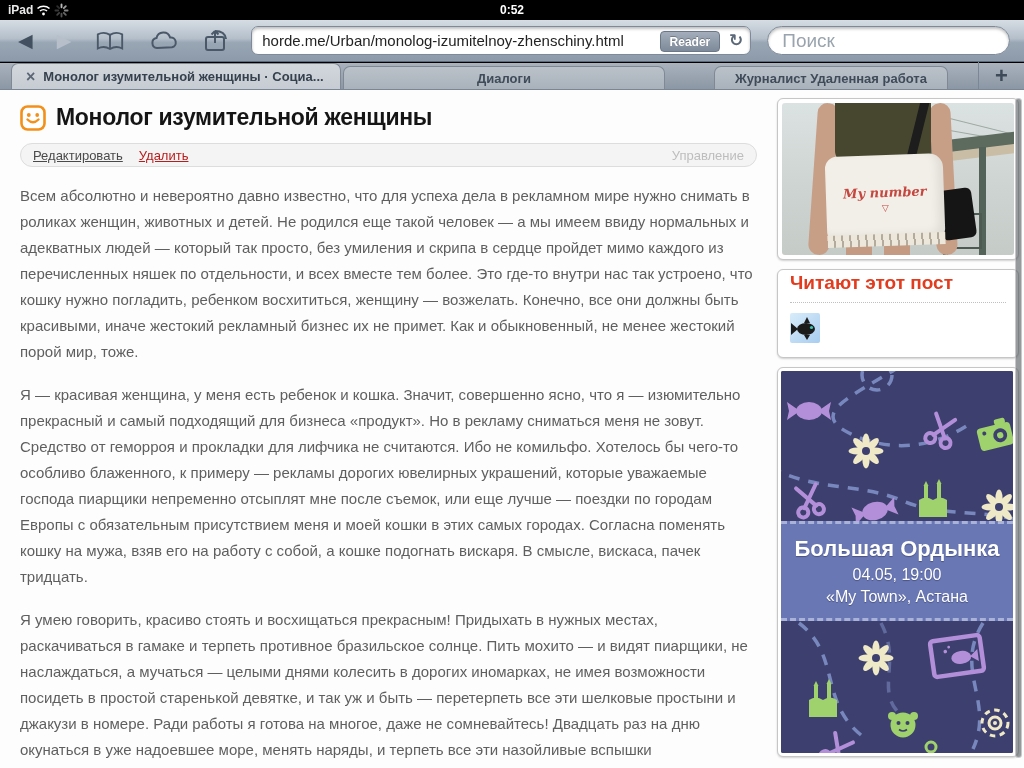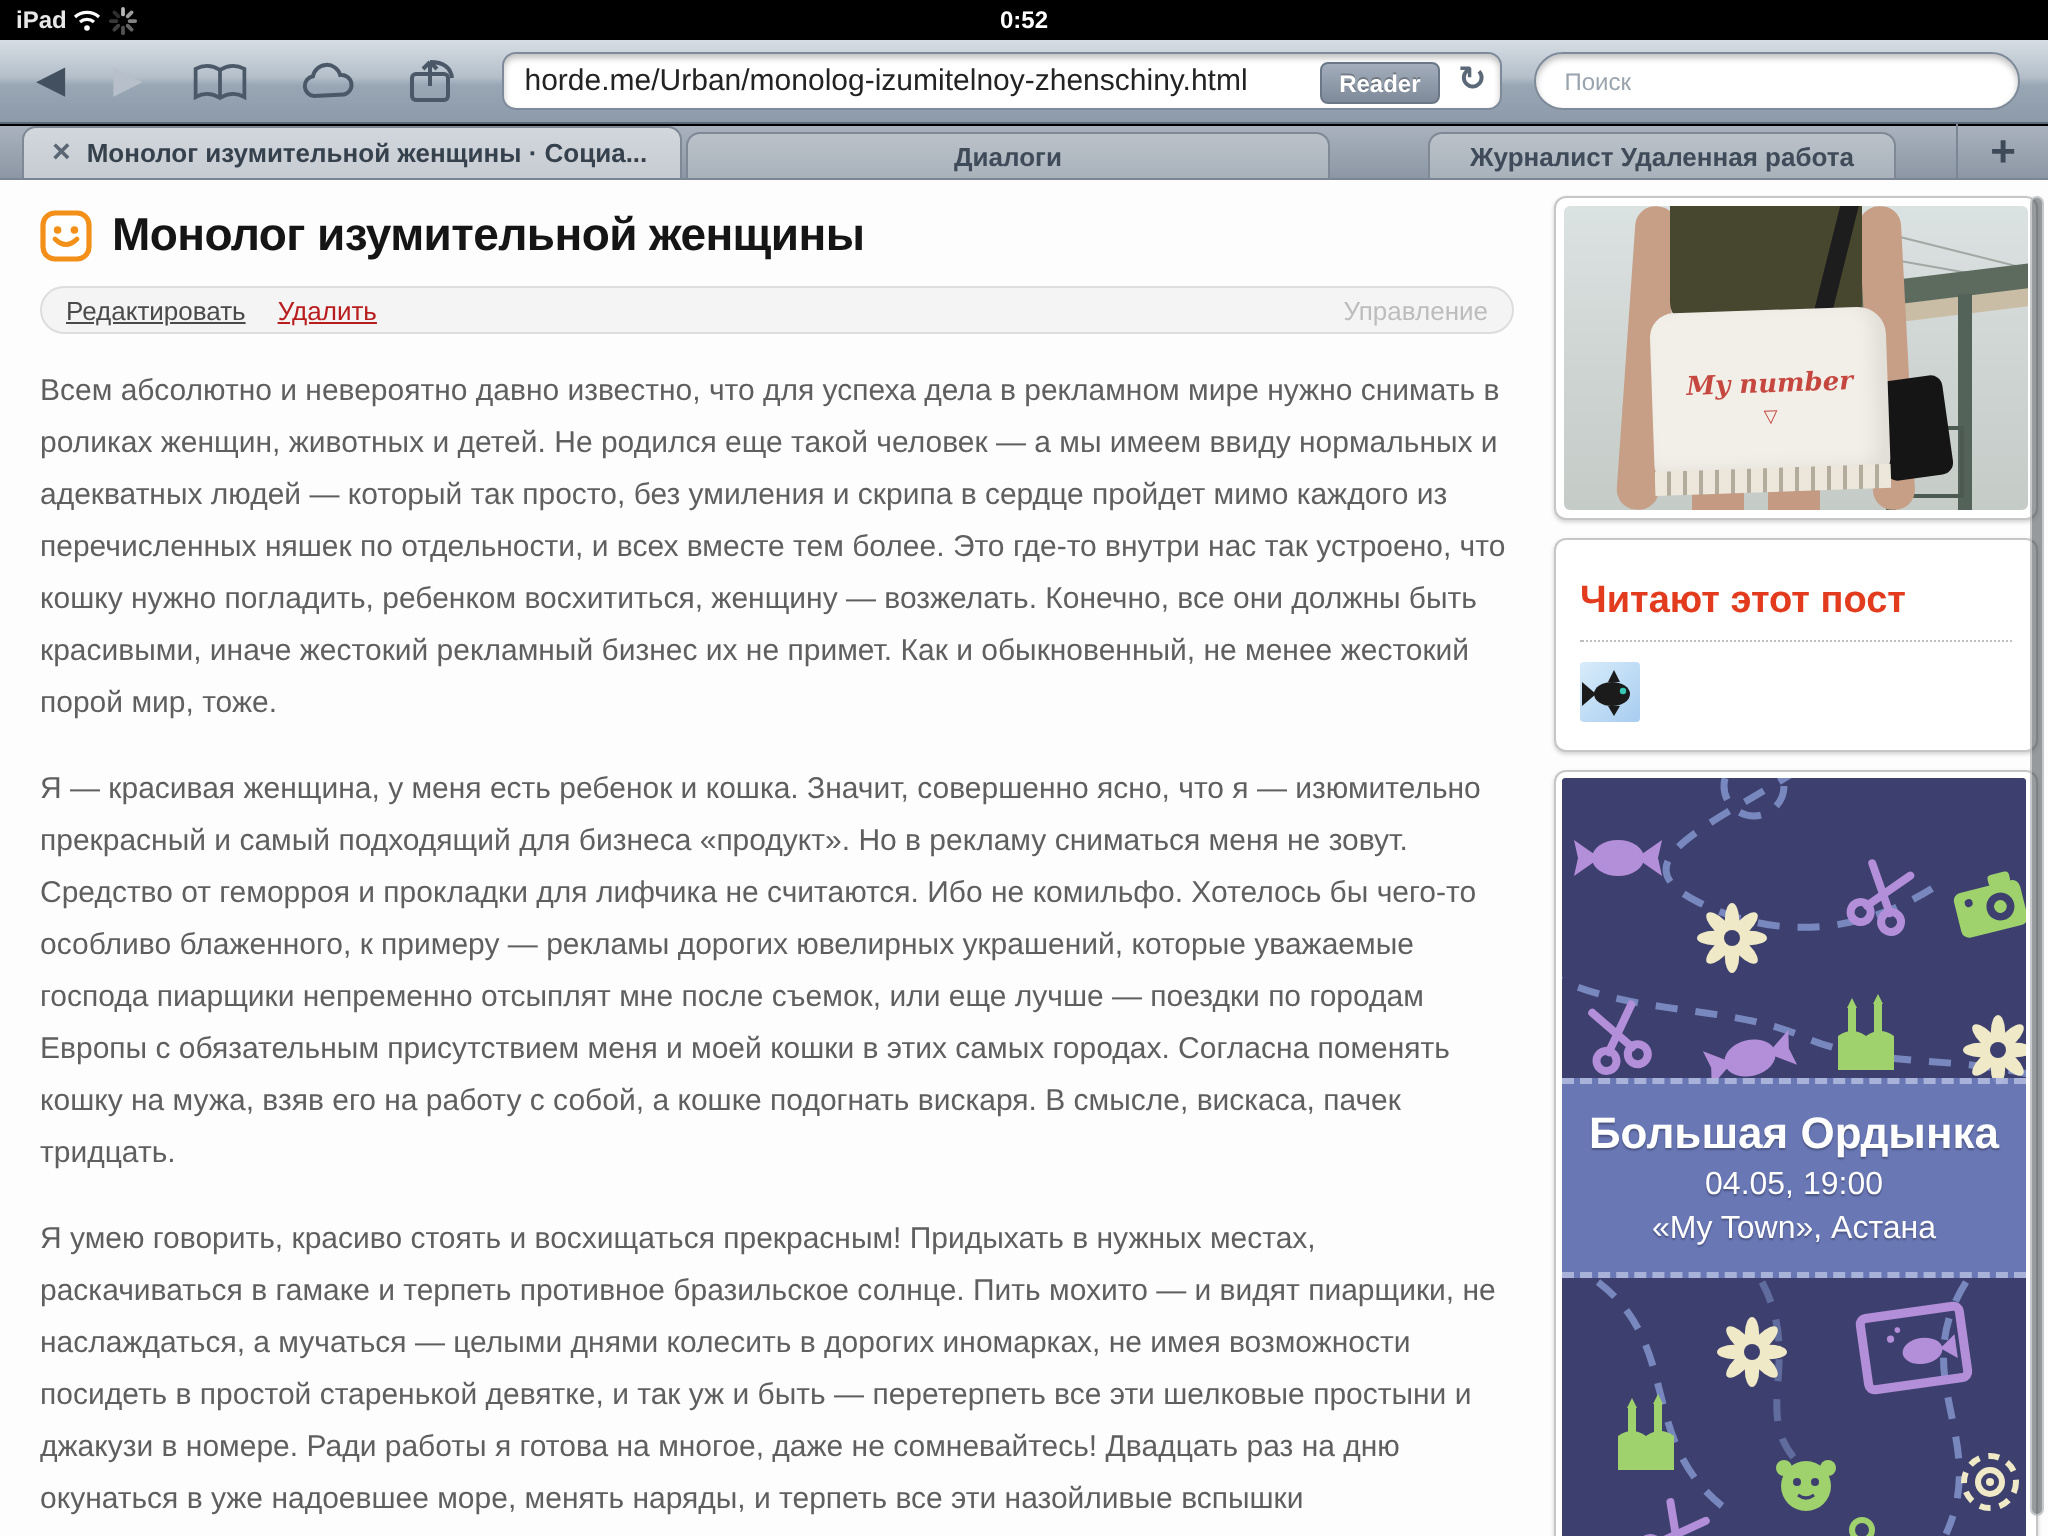--- a/index.html
+++ b/index.html
@@ -29,21 +29,21 @@
   .url-field { position:relative; width:500px; height:29px; background:#fff; border:1px solid #7e8a99;
                border-radius:7px; box-shadow:inset 0 2px 3px rgba(0,0,0,.25); display:flex; align-items:center;
                padding:0 58px 0 10px; cursor:text; }
   .url-text { font-size:15px; color:#232323; white-space:nowrap; overflow:hidden; }
   .reader-btn { position:absolute; right:30px; top:4px; height:21px; padding:0 9px; font-size:12px; font-weight:bold;
                 color:#fff; background:linear-gradient(180deg,#a3adbb,#7e8a99); border:1px solid #6b7787;
                 border-radius:4px; cursor:pointer; text-shadow:0 -1px 0 rgba(0,0,0,.25); }
   .refresh-glyph { position:absolute; right:7px; top:3px; font-size:17px; font-weight:bold; color:#5b6878; cursor:pointer; }
   .search-field { flex:1; height:29px; background:#fff; border:1px solid #7e8a99; border-radius:15px;
                   box-shadow:inset 0 2px 3px rgba(0,0,0,.25); padding:0 14px; }
-  .search-field input { width:100%; height:100%; border:none; outline:none; background:transparent; font-size:12px;
+  .search-field input { width:100%; height:100%; border:none; outline:none; background:transparent; font-size:19px;
                         font-family:inherit; color:#333; }
   .search-field input::placeholder { color:#9aa4ae; }
 
   
   .tabbar { position:absolute; left:0; top:63px; width:1024px; height:27px;
             background:linear-gradient(180deg,#a9b2bd,#8c97a5); border-bottom:1px solid#7a8694;
             display:flex; align-items:flex-end; padding:0 0 0 10px; }
   .tab { height:23px; margin:0 1px; background:linear-gradient(180deg,#bac1c9,#a9b2bb);
          border:1px solid #7f8995; border-bottom:none; border-radius:7px 7px 0 0;
          display:flex; align-items:center; justify-content:center; gap:8px;
@@ -97,21 +97,21 @@
               border-radius:12px 14px 8px 8px; transform:rotate(-2deg);
               box-shadow:inset -6px -4px 10px rgba(0,0,0,.08); }
   .ph-fringe { position:absolute; left:0; bottom:-7px; width:100%; height:12px;
                background:repeating-linear-gradient(90deg,#ece7da 0 6px,#b3ac9c 6px 8px); }
   .ph-caption { position:absolute; left:0; top:30px; width:100%; text-align:center;
                 font-family:"DejaVu Serif",serif; font-style:italic; font-weight:bold;
                 font-size:13px; color:#c5473f; }
   .ph-mark { position:absolute; left:0; top:48px; width:100%; text-align:center; font-size:9px; color:#c5473f; }
 
   
-  .readers-card { padding:20px 12px 14px; }
+  .readers-card { padding:2px 12px 14px; }
   .readers-title { font-size:19px; font-weight:bold; color:#e23b1e; }
   .readers-divider { border-bottom:1px dotted #bfbfbf; margin:8px 0 10px; }
   .fish-avatar { width:30px; height:30px; border-radius:2px; overflow:hidden; cursor:pointer;
                  background:linear-gradient(135deg,#d8ecfa 0%,#a8cdf0 100%); display:block; }
 
   
   .banner-card { padding:3px; }
   .banner { position:relative; width:232px; height:382px; overflow:hidden; border-radius:2px; cursor:pointer; background:#3d406e; }
   .banner-band { position:absolute; left:0; top:150px; width:232px; height:100px; background:rgba(108,122,186,.94);
                  border-top:3px dashed rgba(223,229,247,.55); border-bottom:3px dashed rgba(223,229,247,.55);

